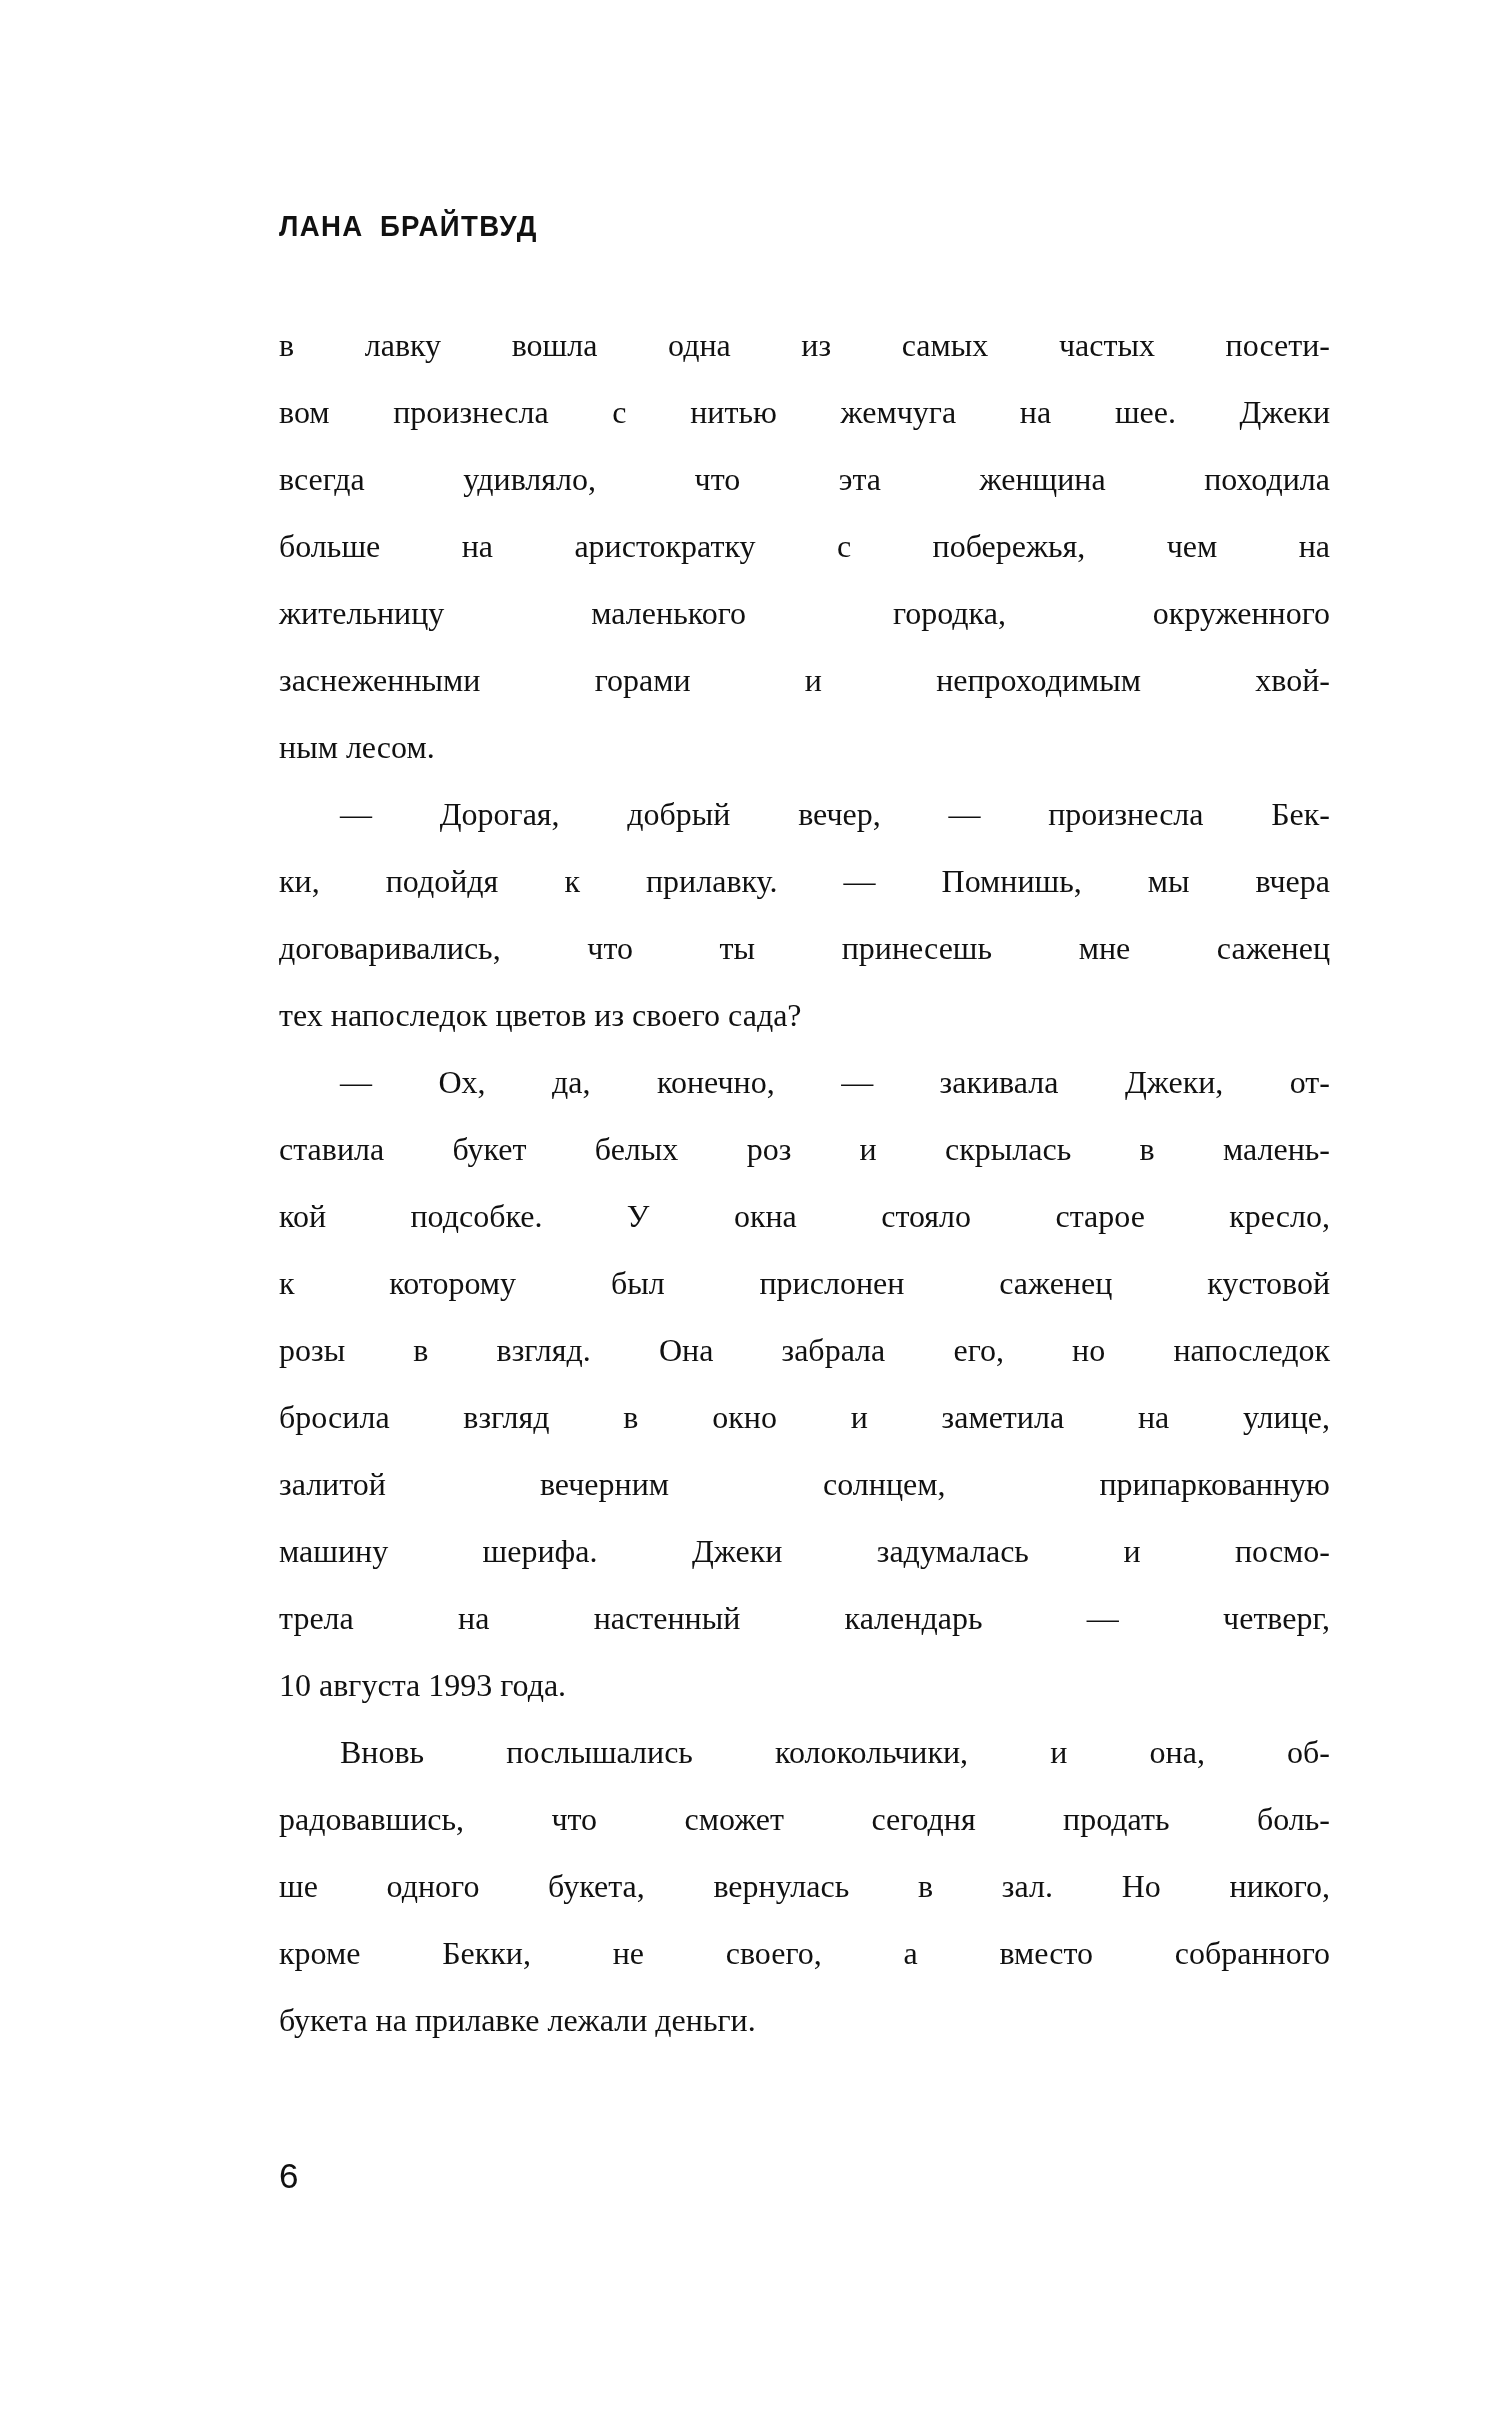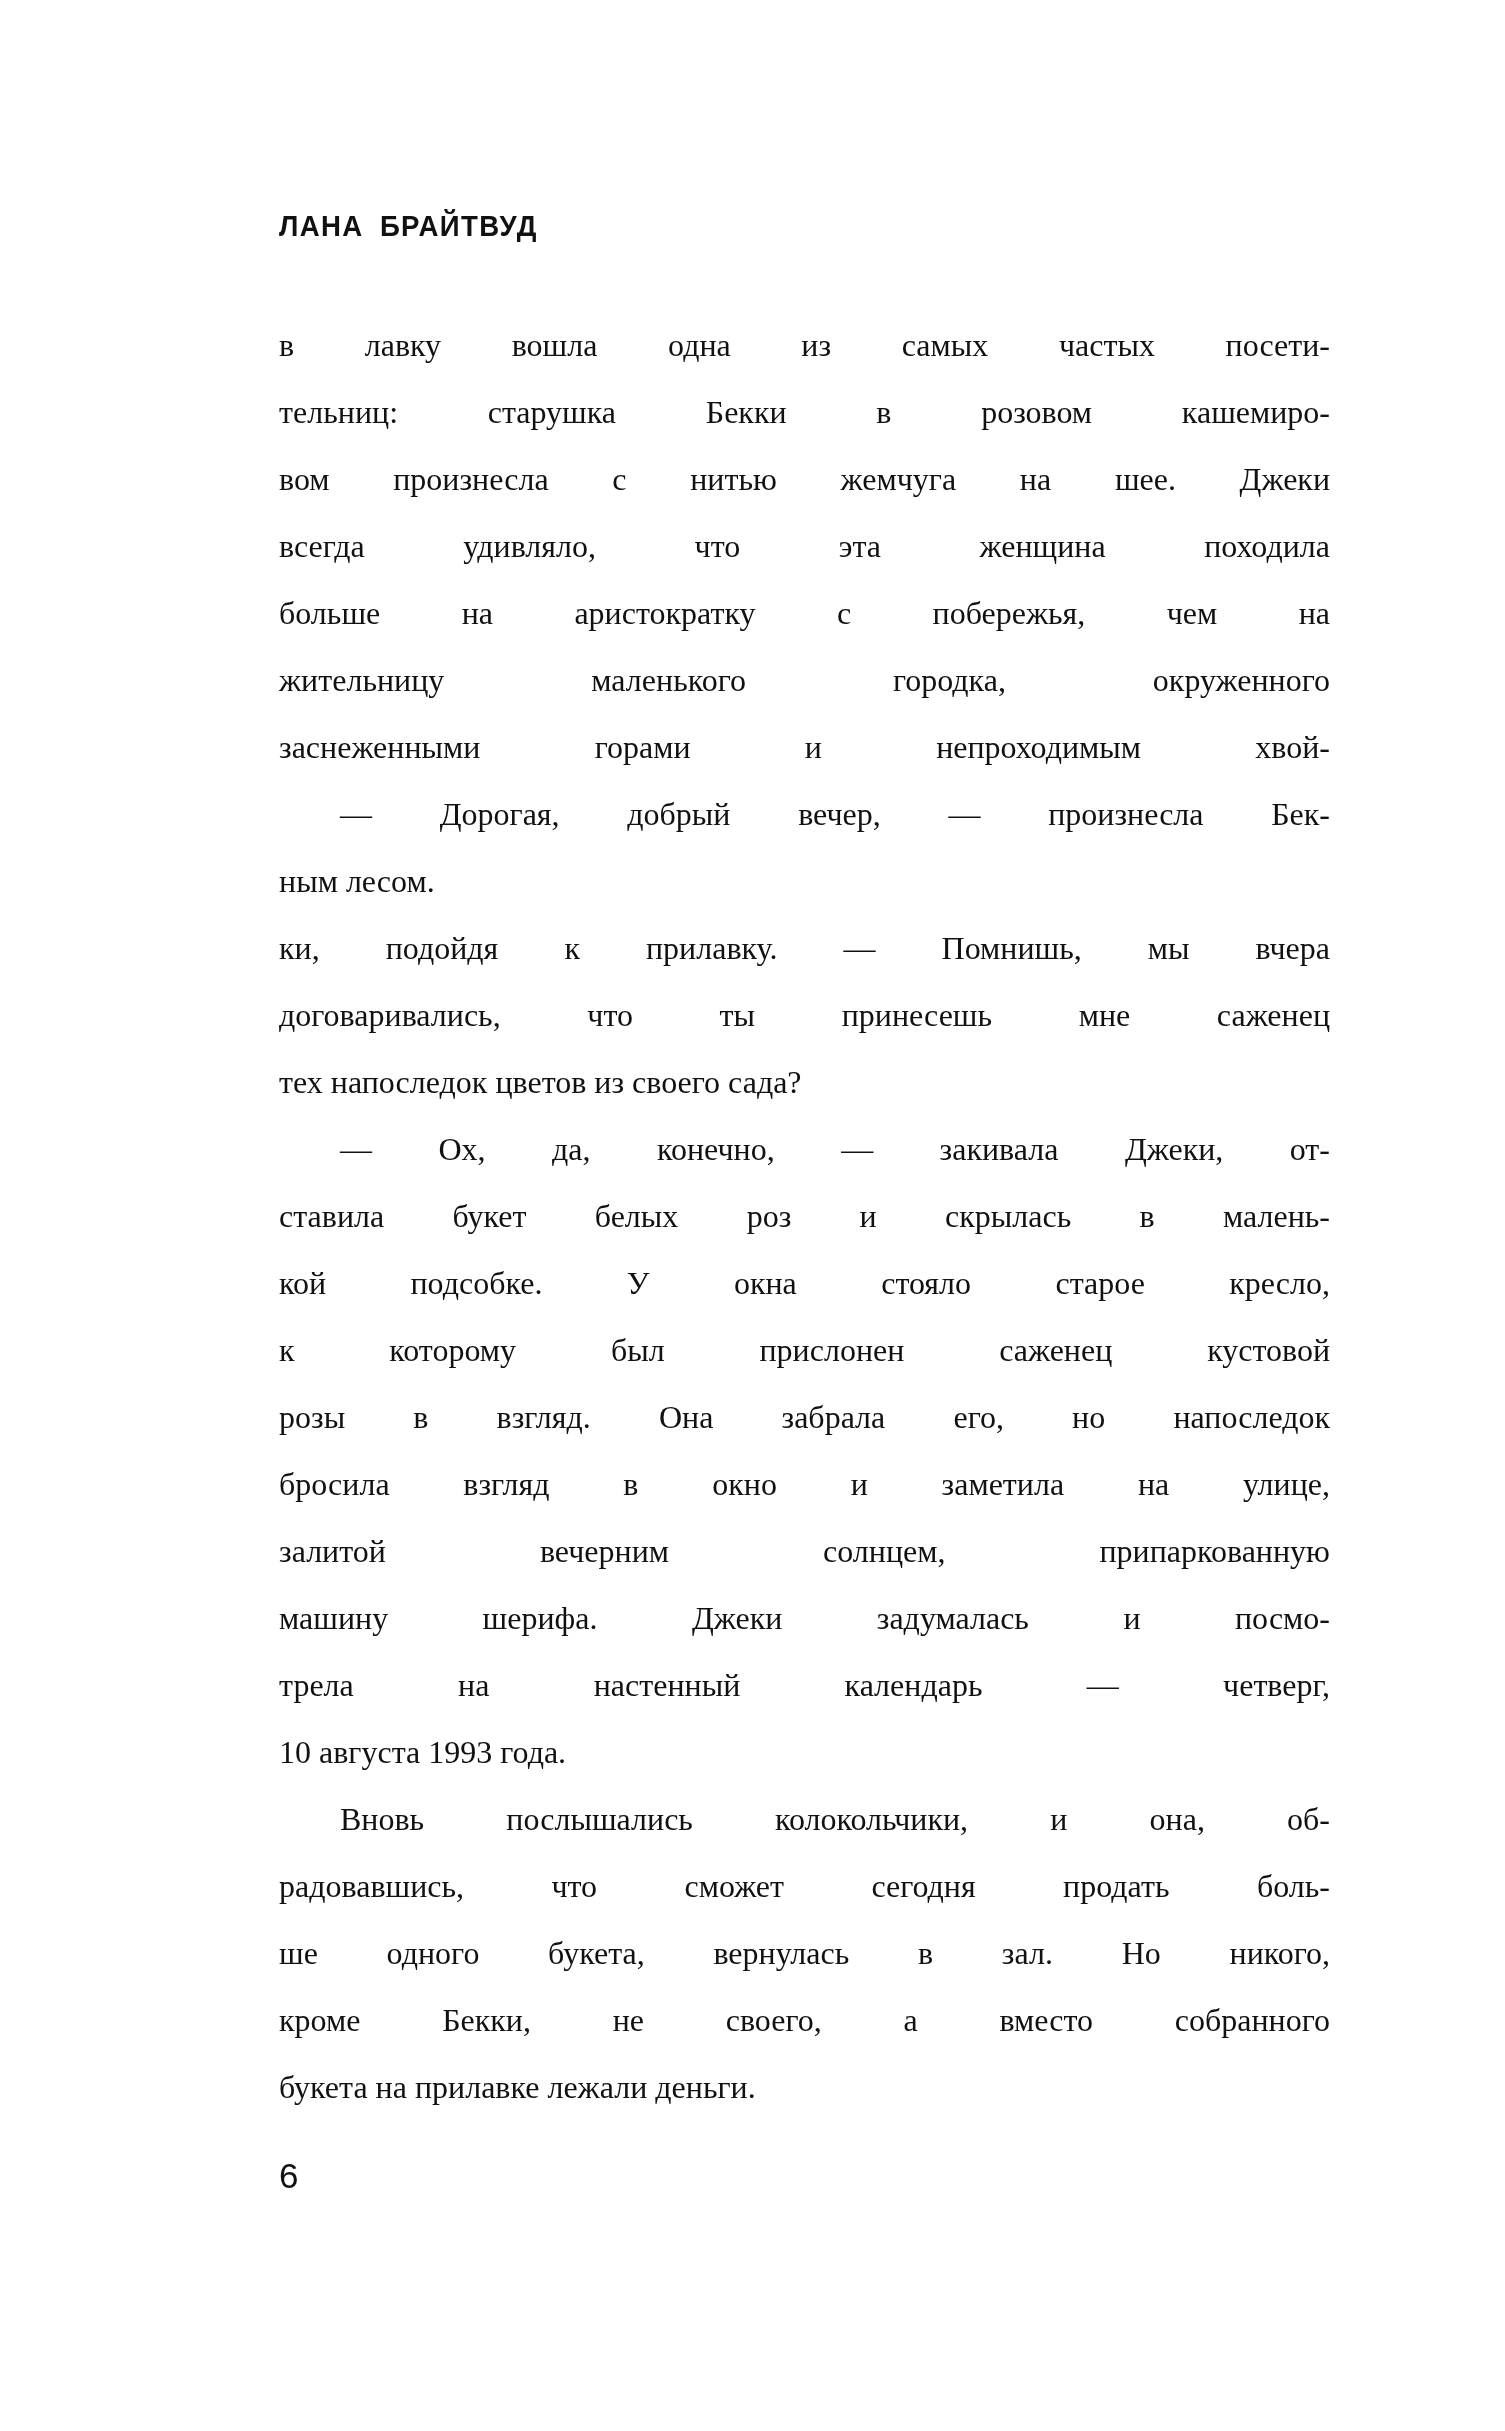--- a/index.html
+++ b/index.html
@@ -27,28 +27,27 @@
     font-family: "Liberation Sans", sans-serif; font-size: 35px; line-height: 39px;
   }
 </style>
 </head>
 <body>
 
 <div class="running-head">ЛАНА БРАЙТВУД</div>
 
 <div class="body-text">
   <div class="line">в лавку вошла одна из самых частых посети-</div>
-  <div class="line">тельниц: старушка Бекки в розовом кашемиро-</div>
   <div class="line">вом произнесла с нитью жемчуга на шее. Джеки</div>
   <div class="line">всегда удивляло, что эта женщина походила</div>
   <div class="line">больше на аристократку с побережья, чем на</div>
   <div class="line">жительницу маленького городка, окруженного</div>
   <div class="line">заснеженными горами и непроходимым хвой-</div>
+  <div class="line last">ным лесом.</div>
   <div class="line indent">— Дорогая, добрый вечер, — произнесла Бек-</div>
-  <div class="line last">ным лесом.</div>
   <div class="line">ки, подойдя к прилавку. — Помнишь, мы вчера</div>
   <div class="line">договаривались, что ты принесешь мне саженец</div>
   <div class="line last">тех напоследок цветов из своего сада?</div>
   <div class="line indent">— Ох, да, конечно, — закивала Джеки, от-</div>
   <div class="line">ставила букет белых роз и скрылась в малень-</div>
   <div class="line">кой подсобке. У окна стояло старое кресло,</div>
   <div class="line">к которому был прислонен саженец кустовой</div>
   <div class="line">розы в взгляд. Она забрала его, но напоследок</div>
   <div class="line">бросила взгляд в окно и заметила на улице,</div>
   <div class="line">залитой вечерним солнцем, припаркованную</div>

